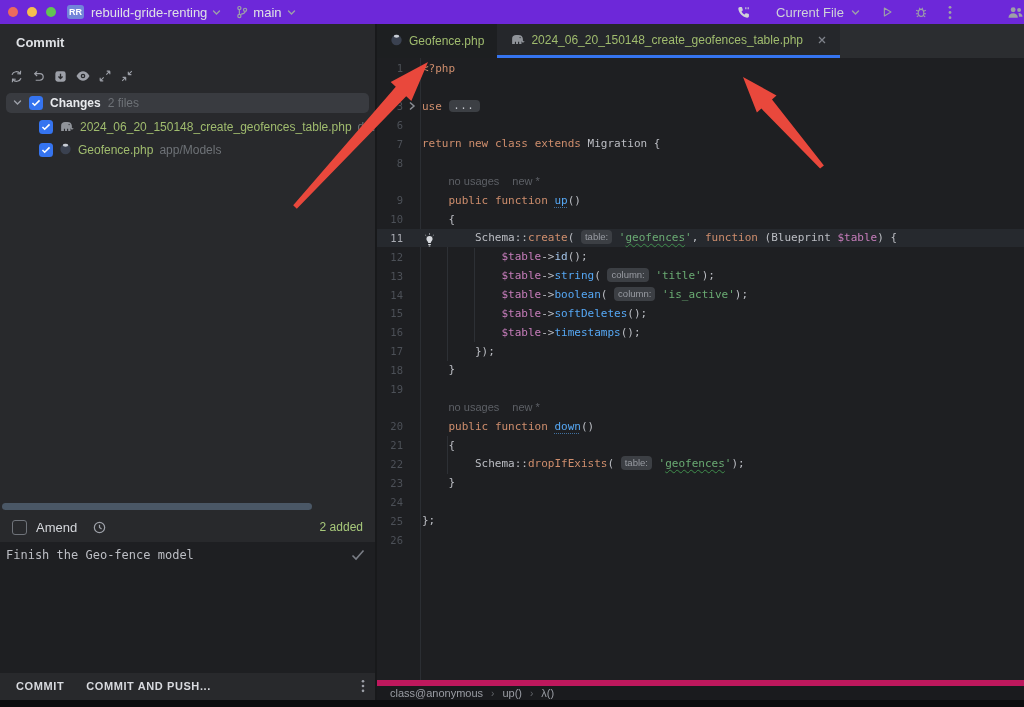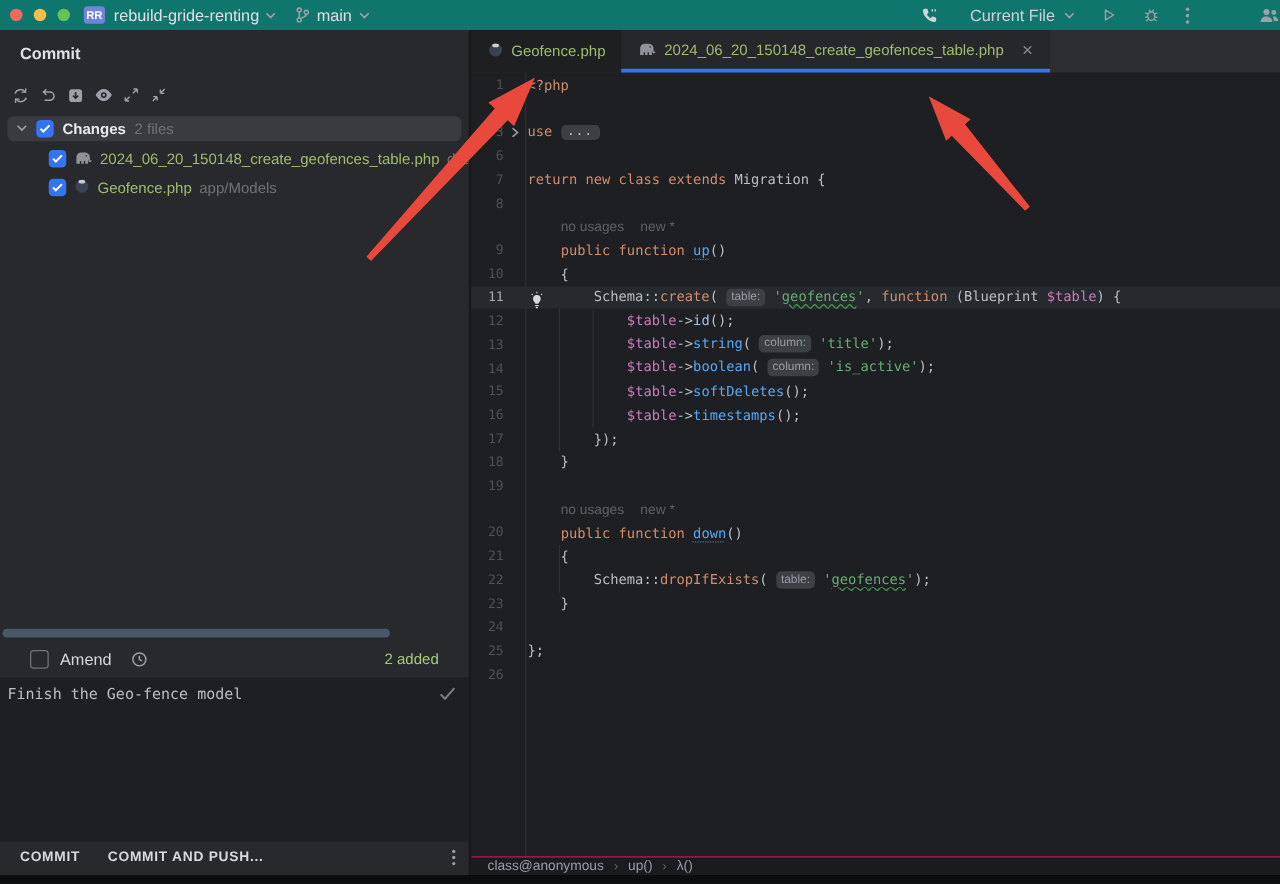--- a/index.html
+++ b/index.html
@@ -1,18 +1,18 @@
 <!DOCTYPE html>
 <html><head>
 <meta charset="utf-8">
 <style>
   html,body{margin:0;padding:0;}
   body{width:1024px;height:707px;position:relative;overflow:hidden;background:#1E1F22;
        font-family:"Liberation Sans",sans-serif;-webkit-font-smoothing:antialiased;}
-  .titlebar{height:24px;background:#0f766e;display:flex;align-items:center;position:relative;z-index:2;}
+  .titlebar{height:24px;background:#6d28d9;display:flex;align-items:center;position:relative;z-index:2;}
   .lights{display:flex;gap:9px;margin-left:8px;}
   .light{width:10px;height:10px;border-radius:50%;}
   .light.red{background:#EC6A5E}.light.yellow{background:#F5BE4F}.light.green{background:#62C454}
   .badge{margin-left:11px;width:17px;height:14px;border-radius:3px;background:#7284D9;color:#fff;
          font-size:9px;font-weight:bold;display:flex;align-items:center;justify-content:center;}
   .tb-text{color:#DFE1E5;font-size:13px;margin-left:7px;}
   .tb-ic{display:flex;align-items:center;margin-left:5px;}
   .tb-right{margin-left:auto;display:flex;align-items:center;gap:15px;}
   .main{display:flex;height:676px;position:relative;z-index:1;}
   
@@ -27,21 +27,21 @@
   .row.changes{height:20px;margin:1px 6px 2px 6px;background:#393B40;border-radius:5px;padding-left:7px;gap:7px;}
   .row.file{padding-left:39px;gap:6px;}
   .cbx{width:14px;height:14px;border-radius:3.5px;background:#3574F0;display:flex;flex:none;
        align-items:center;justify-content:center;}
   .cbx-empty{width:13px;height:13px;border-radius:3px;border:1.5px solid #6F737A;background:transparent;flex:none;}
   .bold{font-weight:bold;color:#E8EAED;}
   .dim{color:#6E7277;}
   .green{color:#A0BC6E;}
   .hthumb{position:absolute;left:2px;top:479px;width:310px;height:7px;border-radius:4px;background:#4A5766;}
   .amend-row{position:absolute;left:0;right:0;top:489px;height:28px;display:flex;align-items:center;
-             padding:0 24px;gap:9px;color:#D5D7DC;font-size:13px;box-sizing:border-box;}
+             padding:0 12px;gap:9px;color:#D5D7DC;font-size:13px;box-sizing:border-box;}
   .added{margin-left:auto;color:#A8C97B;font-size:12px;}
   .msg-area{position:absolute;left:0;right:0;top:518px;height:131px;background:#1E1F22;
             font-family:"DejaVu Sans Mono",monospace;font-size:12px;color:#BCBEC4;
             padding:6px 0 0 6px;box-sizing:border-box;}
   .msg-check{position:absolute;right:10px;top:7px;}
   .panel-buttons{position:absolute;left:0;right:0;bottom:0;height:28px;display:flex;align-items:center;
                  padding-left:16px;gap:22px;color:#D8DADF;font-size:11px;font-weight:bold;letter-spacing:.6px;}
   .panel-kebab{position:absolute;right:10px;top:7px;}
   
   .editor{flex:1;display:flex;flex-direction:column;background:#1E1F22;min-width:0;}
@@ -67,21 +67,21 @@
   .c-su{color:#6AAB73;text-decoration:underline;text-decoration-style:wavy;
         text-decoration-color:#3F8E4C;text-decoration-thickness:1px;text-underline-offset:2px;text-align:right;}
   .c-fn{color:#56A8F5;text-decoration:underline dotted;text-decoration-color:rgba(86,168,245,.6);
         text-underline-offset:3px;}
   .c-pill,.c-fold{display:inline-block;background:#3C3F44;border-radius:4px;line-height:12px;
         transform:translateY(-1px);}
   .c-pill{color:#999CA3;font-family:"Liberation Sans",sans-serif;font-size:9.5px;padding:1px 4px;}
   .c-fold{color:#C5C8CE;font-size:10px;padding:0 5px;letter-spacing:1px;}
   .c-h,.c-h2{font-family:"Liberation Sans",sans-serif;font-size:11px;color:#5D6066;}
   .c-h{margin-right:13px;}
-  .breadcrumbs{height:14px;background:#1A1B1E;border-top:1px solid #be185d;display:flex;
+  .breadcrumbs{height:14px;background:#1A1B1E;border-top:6px solid #be185d;display:flex;
                align-items:center;padding-left:13px;gap:8px;font-size:11px;color:#9A9DA4;flex:none;}
   .bc-sep{color:#63666C;font-size:10px;}
   .bottom-strip{position:absolute;left:0;right:0;bottom:0;height:7px;background:#0B0C0E;z-index:3;}
   .annotations{position:absolute;left:0;top:0;z-index:60;pointer-events:none;}
 </style>
 </head>
 <body>
 
 <div class="titlebar">
   <div class="lights">

